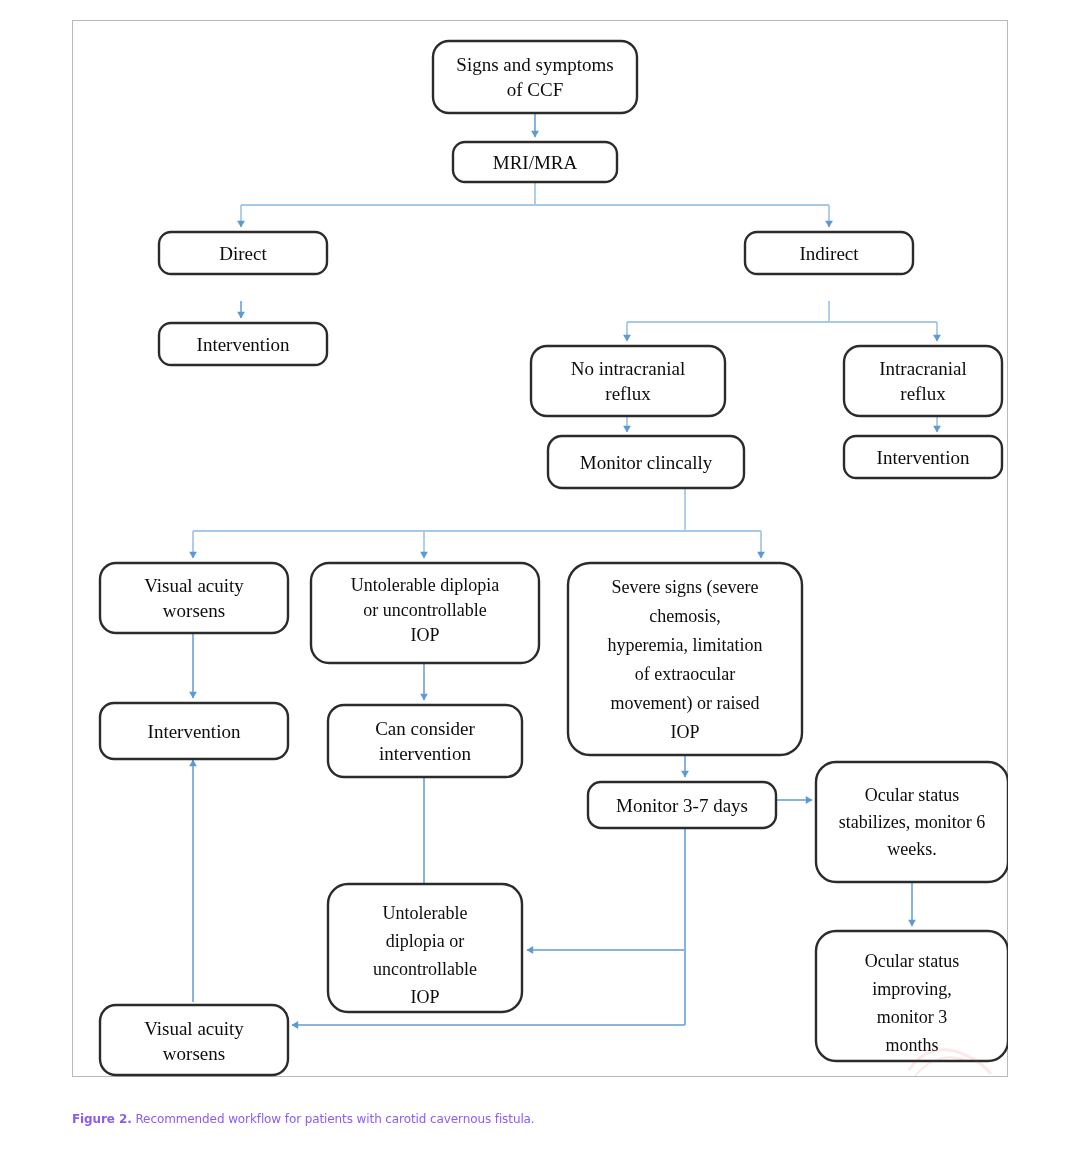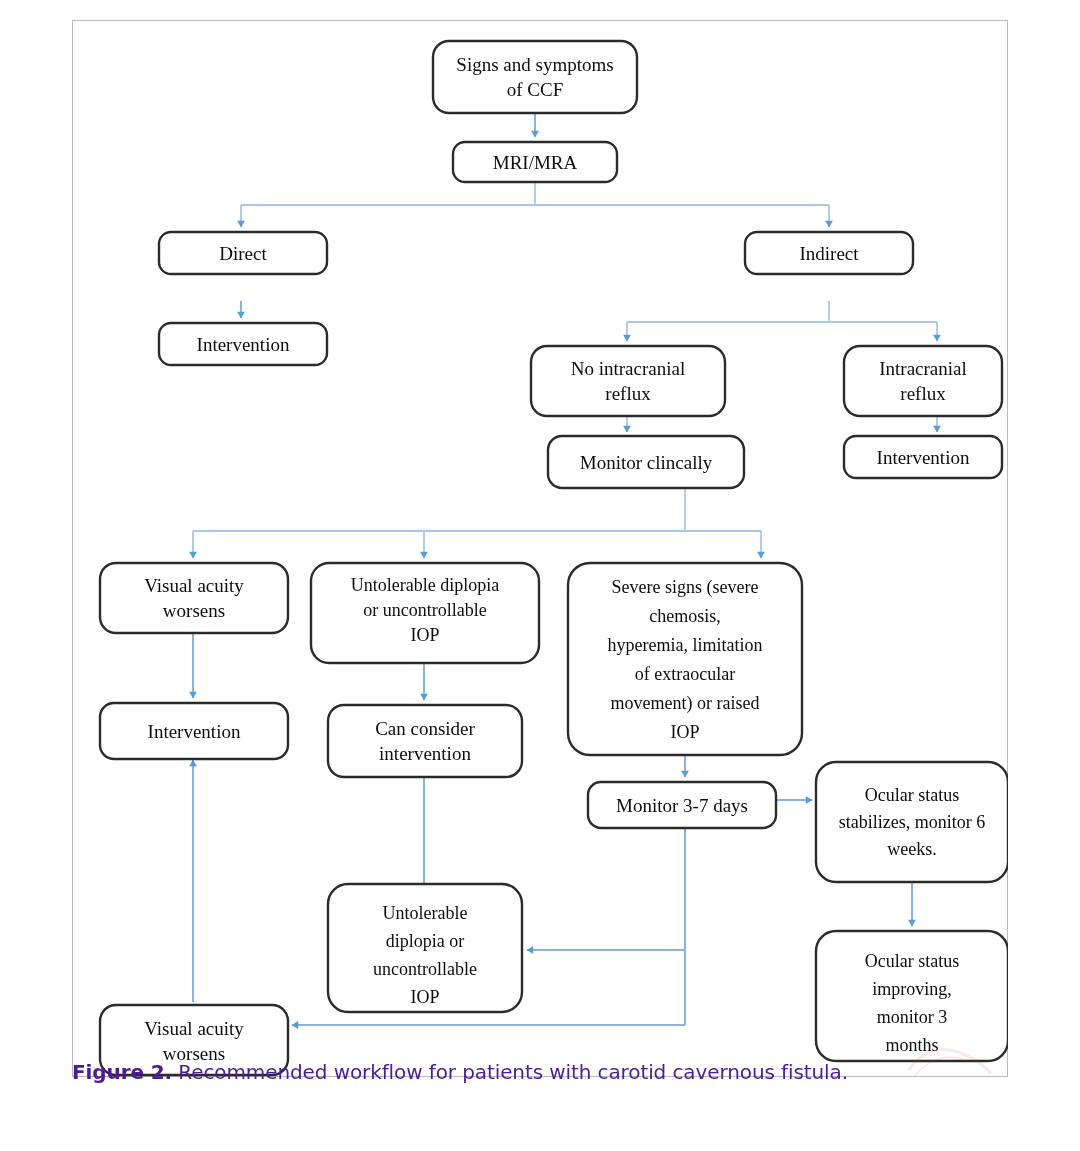--- a/index.html
+++ b/index.html
@@ -70,25 +70,25 @@
   .conn-thin {
     stroke: #a8c8e8;
     stroke-width: 1.8;
     fill: none;
   }
 
   
   #caption {
     position: absolute;
     left: 72px;
-    top: 1060px;
+    top: 1112px;
     width: 960px;
     font-family: "DejaVu Sans", "Liberation Sans", sans-serif;
-    font-size: 20px;
-    color: #4c1d95;
+    font-size: 12px;
+    color: #8b5cf6;
     letter-spacing: -0.1px;
   }
   #caption .cap-label {
     font-weight: bold;
   }
   #caption .cap-text {
     font-weight: normal;
   }
 
   

